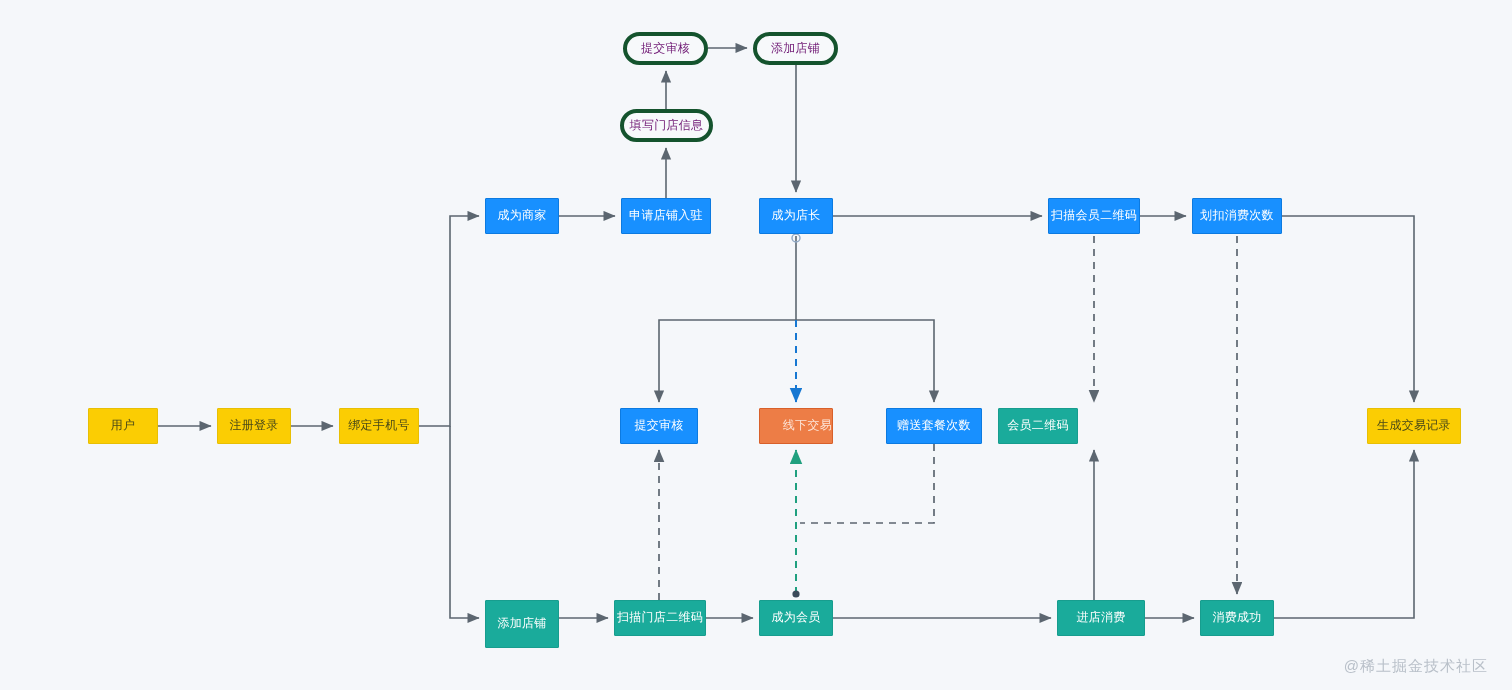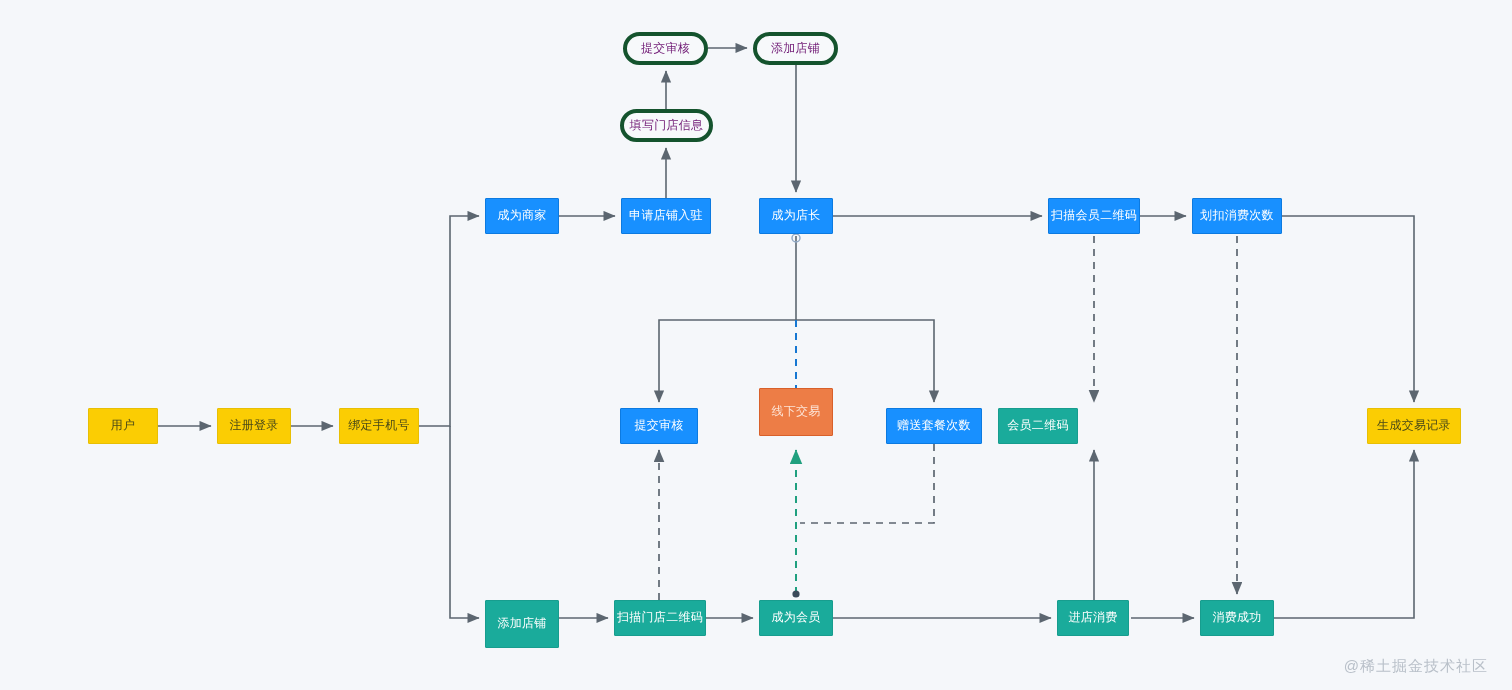--- a/index.html
+++ b/index.html
@@ -191,42 +191,42 @@
       </div>
       <div class="node rect n-yellow" style="left: 217px; top: 408px; width: 74px; height: 36px;">
         <span>注册登录</span>
       </div>
       <div class="node rect n-yellow" style="left: 339px; top: 408px; width: 80px; height: 36px;">
         <span>绑定手机号</span>
       </div>
       <div class="node rect n-blue" style="left: 620px; top: 408px; width: 78px; height: 36px;">
         <span>提交审核</span>
       </div>
-      <div class="node rect n-orange" style="left: 759px; top: 388px; width: 74px; height: 48px;">
+      <div class="node rect n-orange" style="left: 759px; top: 408px; width: 74px; height: 36px; justify-content: flex-end;">
         <span>线下交易</span>
       </div>
       <div class="node rect n-blue" style="left: 886px; top: 408px; width: 96px; height: 36px;">
         <span>赠送套餐次数</span>
       </div>
       <div class="node rect n-green" style="left: 998px; top: 408px; width: 80px; height: 36px;">
         <span>会员二维码</span>
       </div>
       <div class="node rect n-yellow" style="left: 1367px; top: 408px; width: 94px; height: 36px;">
         <span>生成交易记录</span>
       </div>
       <div class="node rect n-green" style="left: 485px; top: 600px; width: 74px; height: 48px;">
         <span>添加店铺</span>
       </div>
       <div class="node rect n-green" style="left: 614px; top: 600px; width: 92px; height: 36px;">
         <span>扫描门店二维码</span>
       </div>
       <div class="node rect n-green" style="left: 759px; top: 600px; width: 74px; height: 36px;">
         <span>成为会员</span>
       </div>
-      <div class="node rect n-green" style="left: 1057px; top: 600px; width: 72px; height: 36px;">
+      <div class="node rect n-green" style="left: 1057px; top: 600px; width: 88px; height: 36px;">
         <span>进店消费</span>
       </div>
       <div class="node rect n-green" style="left: 1200px; top: 600px; width: 74px; height: 36px;">
         <span>消费成功</span>
       </div>
     </div>
 
   <div id="watermark">@稀土掘金技术社区</div>
 </div>
 

